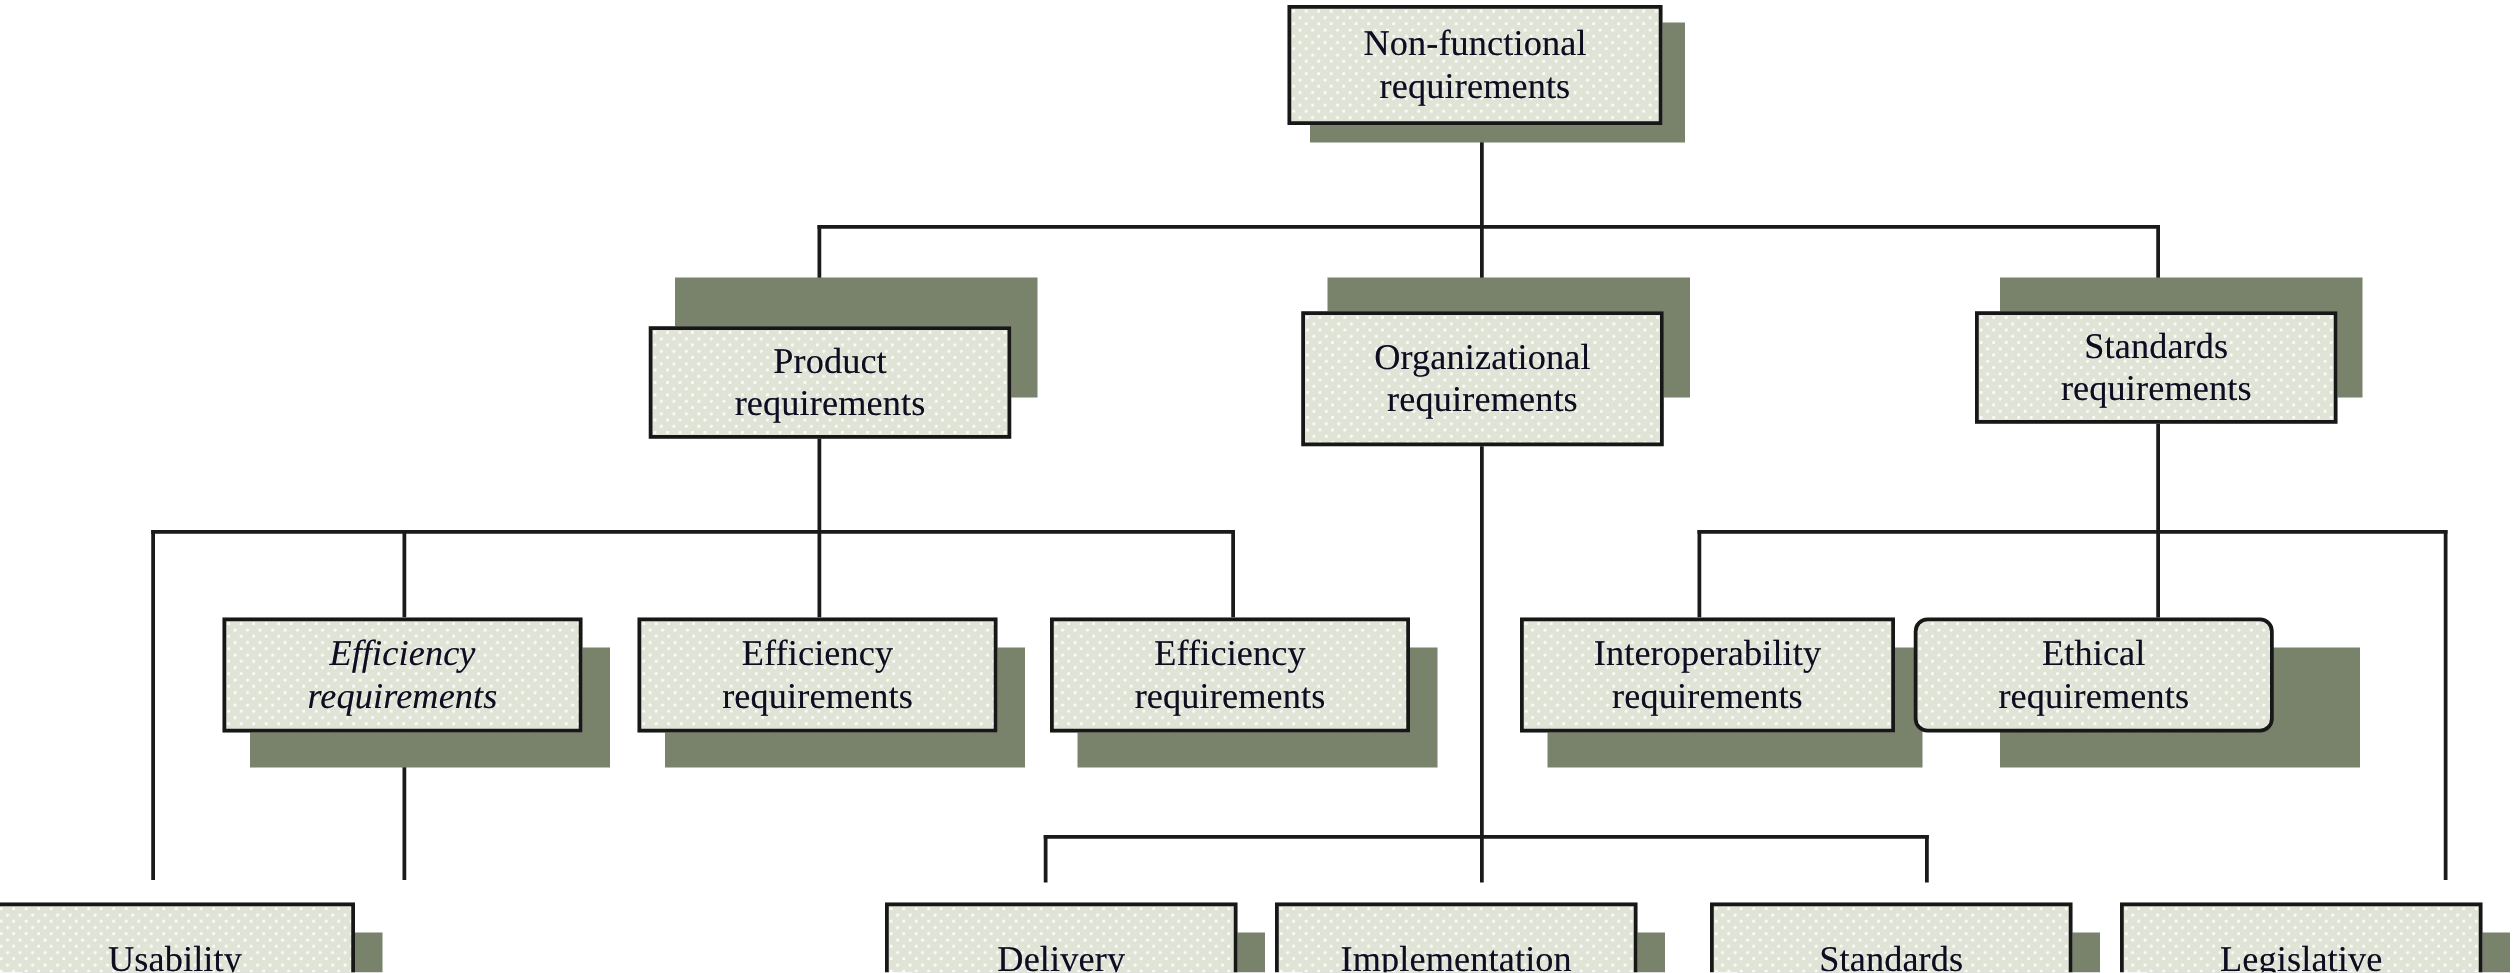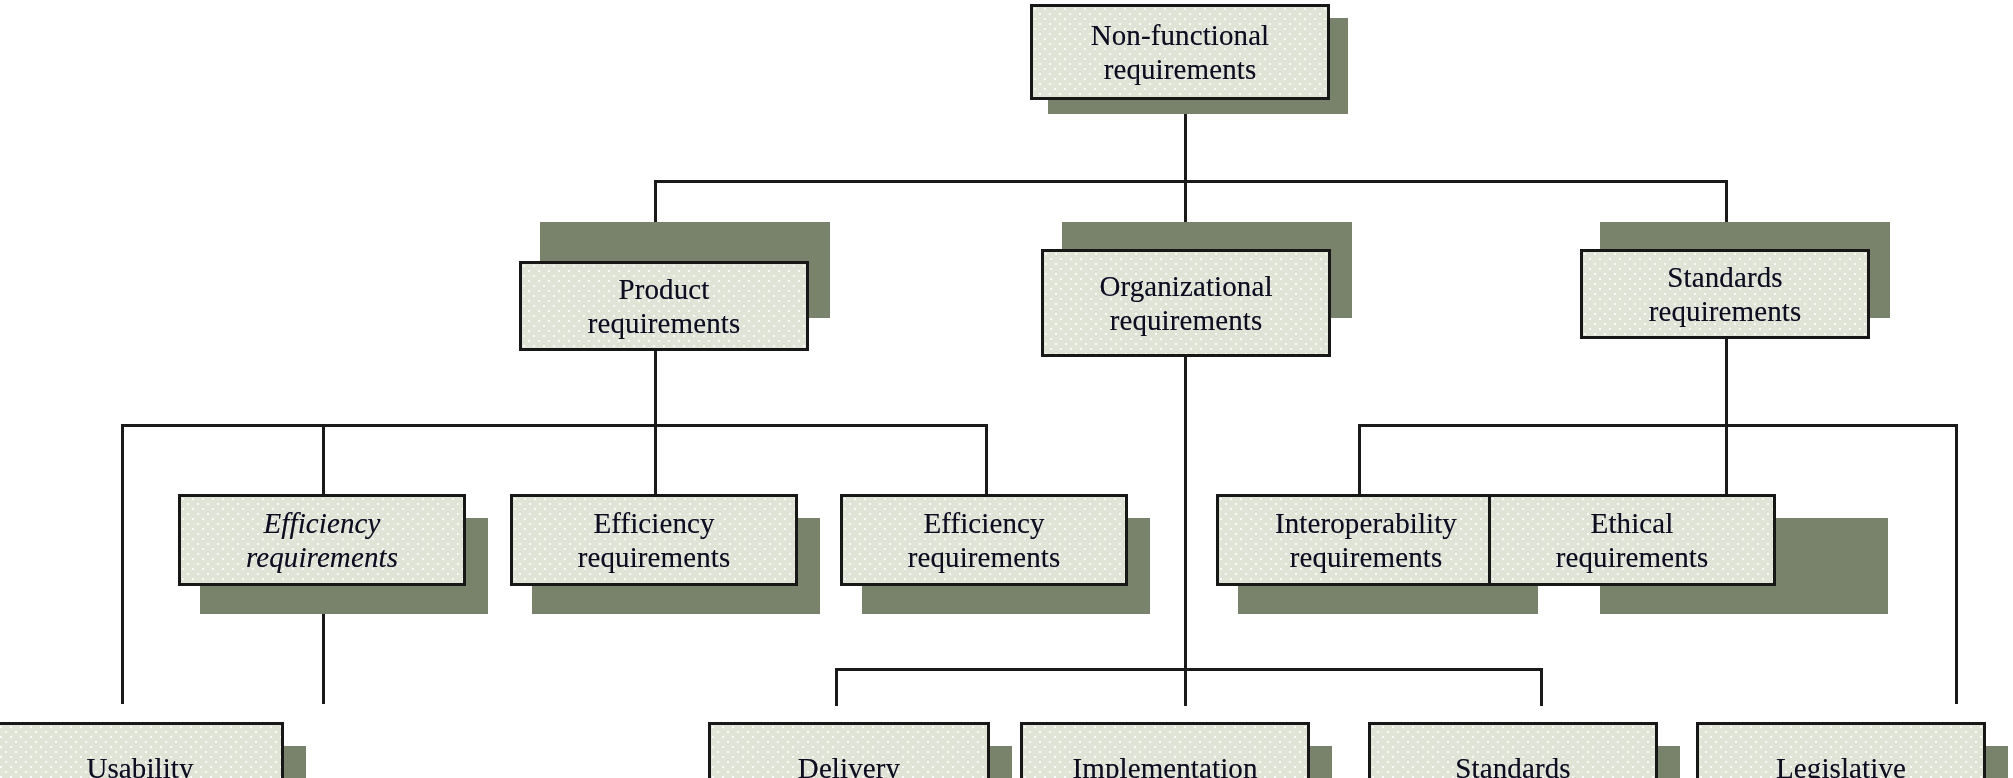--- a/index.html
+++ b/index.html
@@ -146,21 +146,21 @@
     </span>
   </div>
 
   <div class="node" style="left:1216px;top:494px;width:300px;height:92px;">
     <span class="txt">
       <span class="l1">Interoperability</span>
       <span class="l2">requirements</span>
     </span>
   </div>
 
-  <div class="node" style="left:1488px;top:494px;width:288px;height:92px;">
+  <div class="node" style="left:1531px;top:494px;width:288px;height:92px;border-radius:11px;">
     <span class="txt">
       <span class="l1">Ethical</span>
       <span class="l2">requirements</span>
     </span>
   </div>
 
   <div class="node" style="left:-4px;top:722px;width:288px;height:92px;">
     <span class="txt">
       <span class="l1">Usability</span>
     </span>

